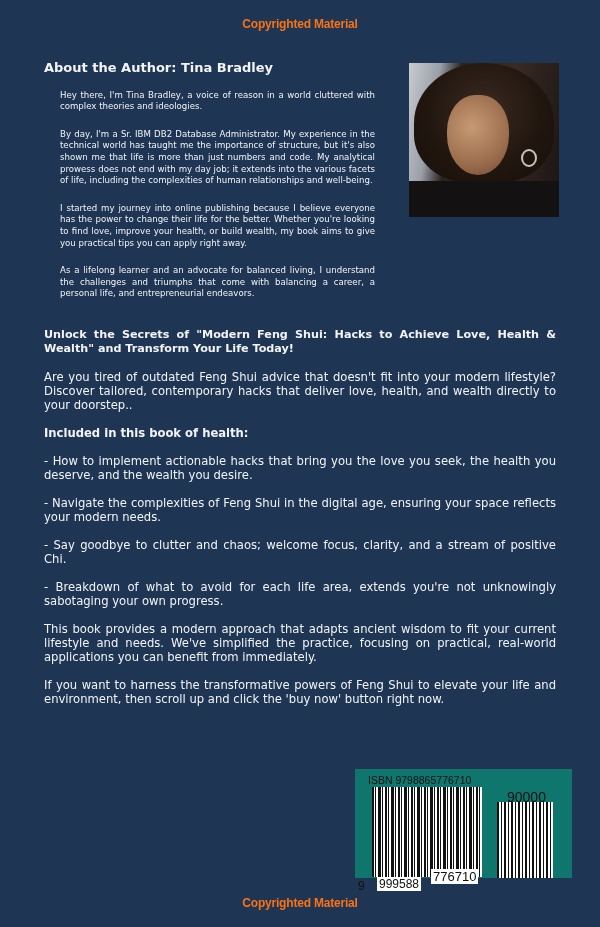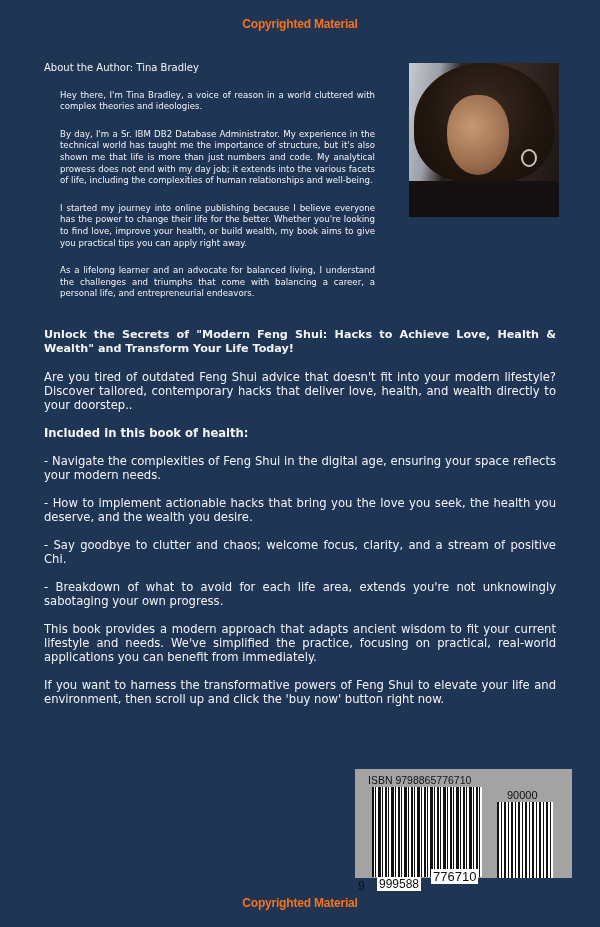--- a/index.html
+++ b/index.html
@@ -13,21 +13,21 @@
   .watermark {
     position: absolute; left: 0; width: 600px; text-align: center;
     font-family: "Liberation Sans", sans-serif;
     font-size: 12px; font-weight: bold; color: #f97316; letter-spacing: -0.2px;
   }
   .wm-top { top: 17px; }
   .author-block {
     position: absolute; left: 44px; top: 62px; width: 347px;
     font-size: 8.6px; line-height: 11.6px;
   }
-  .author-title { font-weight: normal; margin-bottom: 10px; font-size: 10px; }
+  .author-title { font-weight: bold; margin-bottom: 10px; font-size: 13px; }
   .author-p { margin: 16px; text-align: justify; }
   .photo {
     position: absolute; left: 409px; top: 63px; width: 150px; height: 154px;
     overflow: hidden;
     background: linear-gradient(100deg, #c9cbd0 0%, #9a9fa8 18%, #2b2220 30%, #3a2a24 60%, #1b1514 100%);
   }
   .photo .hair {
     position: absolute; left: 5px; top: 0; width: 140px; height: 120px;
     border-radius: 50% 50% 40% 40%;
     background: radial-gradient(circle at 50% 40%, #3b2a22 0%, #22170f 55%, #140e0a 100%);
@@ -49,37 +49,37 @@
     position: absolute; left: 44px; top: 328px; width: 512px;
     font-family: "DejaVu Sans", sans-serif;
     font-size: 11.6px; line-height: 14px;
   }
   .promo-heading { font-weight: bold; font-size: 11.2px; margin: 0 0 14px 0; text-align: justify; }
   .promo-p { margin: 0 0 14px 0; text-align: justify; }
   .promo-sub { font-weight: bold; margin: 0 0 14px 0; }
   .bullet { margin: 0 0 14px 0; text-align: justify; }
   .barcode-box {
     position: absolute; left: 355px; top: 769px; width: 217px; height: 109px;
-    background: #a3a3a3; color: #111;
+    background: #0f766e; color: #111;
     font-family: "Liberation Sans", sans-serif;
     text-decoration: underline;
   }
   .isbn-text { position: absolute; left: 13px; top: 5px; font-size: 10.5px; }
   .bars-main {
     position: absolute; left: 17px; top: 18px; width: 110px; height: 90px;
     background: repeating-linear-gradient(90deg,
       #111 0 2px, #fff 2px 3px, #111 3px 4px, #fff 4px 6px,
       #111 6px 9px, #fff 9px 10px, #111 10px 11px, #fff 11px 13px);
   }
   .bars-addon {
     position: absolute; left: 142px; top: 33px; width: 56px; height: 76px;
     background: repeating-linear-gradient(90deg,
       #111 0 2px, #fff 2px 4px, #111 4px 5px, #fff 5px 7px);
   }
-  .addon-num { position: absolute; left: 152px; top: 20px; font-size: 11px; }
+  .addon-num { position: absolute; left: 152px; top: 20px; font-size: 14px; }
   .digit-lead { position: absolute; left: 3px; top: 110px; font-size: 12px; }
   .digits-a {
     position: absolute; left: 22px; top: 108px; font-size: 12px; background: #fff; padding: 0 2px;
   }
   .digits-b {
     position: absolute; left: 76px; top: 100px; font-size: 13px; background: #fff; padding: 0 2px;
   }
 </style>
 </head>
 <body>
@@ -98,22 +98,22 @@
   <div class="hair"></div>
   <div class="face"></div>
   <div class="earring"></div>
   <div class="shirt"></div>
 </div>
 
 <div class="promo">
   <p class="promo-heading">Unlock the Secrets of "Modern Feng Shui: Hacks to Achieve Love, Health &amp; Wealth" and Transform Your Life Today!</p>
   <p class="promo-p">Are you tired  of outdated Feng Shui advice that doesn't fit into your modern lifestyle? Discover tailored, contemporary hacks that deliver love, health, and wealth directly to your doorstep..</p>
   <p class="promo-sub">Included in this book of health:</p>
+  <p class="bullet">- How to implement actionable hacks that bring you the love you seek, the health you deserve, and the wealth you desire.</p>
   <p class="bullet">- Navigate the complexities of Feng Shui in the digital age, ensuring your space reflects your modern needs.</p>
-  <p class="bullet">- How to implement actionable hacks that bring you the love you seek, the health you deserve, and the wealth you desire.</p>
   <p class="bullet">- Say goodbye to clutter and chaos; welcome focus, clarity, and a stream of positive Chi.</p>
   <p class="bullet">- Breakdown of what to avoid for each life area, extends you're not unknowingly sabotaging your own progress.</p>
   <p class="promo-p">This book provides a modern approach that adapts ancient wisdom to fit your current lifestyle and needs.  We've simplified the practice, focusing on practical, real-world applications you can benefit from immediately.</p>
   <p class="promo-p">If you want to harness the transformative powers of Feng Shui to elevate your life and environment, then scroll up and click the 'buy now' button right now.</p>
 </div>
 
 <div class="barcode-box">
   <div class="isbn-text">ISBN 9798865776710</div>
   <div class="bars-main"></div>
   <div class="addon-num">90000</div>

